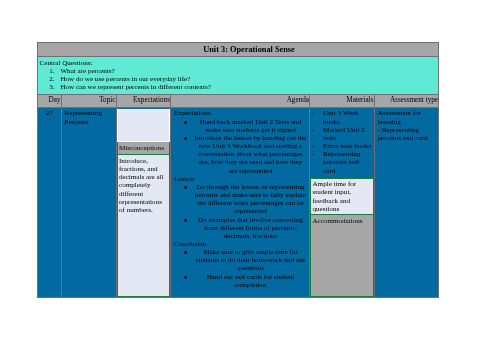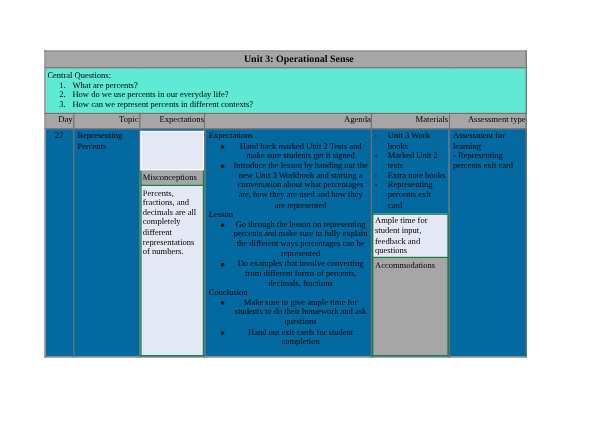--- a/index.html
+++ b/index.html
@@ -82,21 +82,21 @@
           <div class="fillwrap">
           <table class="sub">
                 <tbody>
             <tr>
                     <td class="subempty"></td>
                   </tr>
             <tr>
                     <td class="subhdr">Misconceptions</td>
                   </tr>
             <tr>
-                    <td class="subbody">Percents, fractions, and decimals are all completely different representations of numbers.</td>
+                    <td class="subbody">Introduce, fractions, and decimals are all completely different representations of numbers.</td>
                   </tr>
           </tbody>
               </table>
           </div>
         </td>
         <td class="cell cell-agenda">
           <div class="alabel">Expectations</div>
           <ul class="b">
             <li>Hand back marked Unit 2 Tests and make sure students get it signed</li>
             <li>Introduce the lesson by handing out the new Unit 3 Workbook and starting a conversation about what percentages are, how they are used and how they are represented</li>

